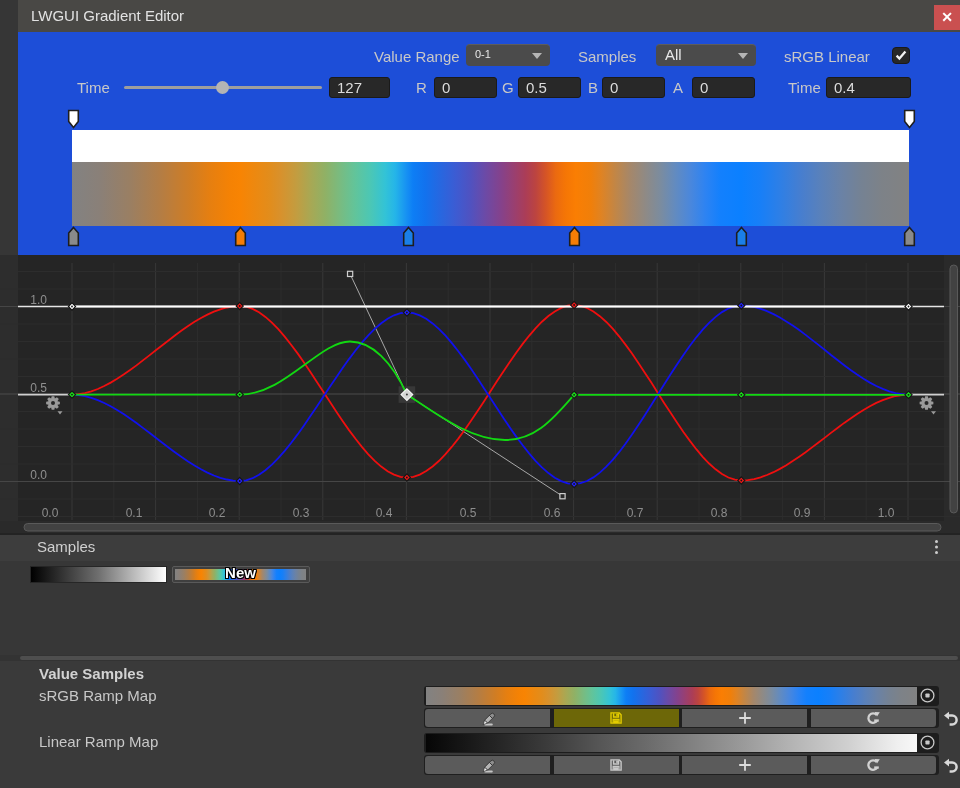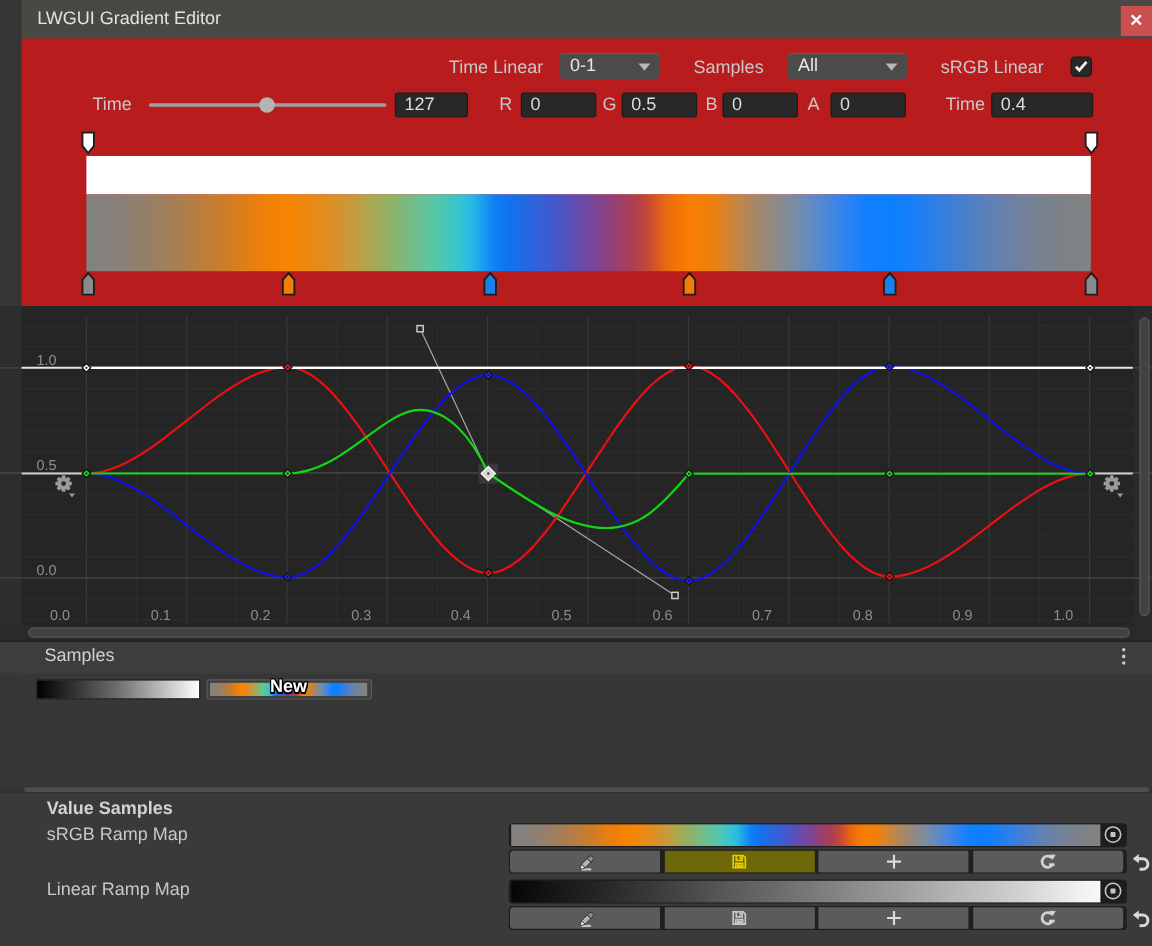--- a/index.html
+++ b/index.html
@@ -1,30 +1,30 @@
 <!DOCTYPE html>
 <html><head><meta charset="utf-8"><style>
 *{margin:0;padding:0;box-sizing:border-box}
 body{width:960px;height:788px;font-family:"Liberation Sans",sans-serif;background:#3c3c3c;overflow:hidden}
 .abs{position:absolute}
 .lbl{position:absolute;color:#c8c8c8;font-size:15px;white-space:nowrap}
 .fld{position:absolute;height:21px;background:#282828;border:1px solid #1a1a1a;border-radius:3px;color:#dcdcdc;font-size:15px;line-height:19px;padding-left:7px}
 </style></head>
 <body>
-<div class="abs" style="left:0;top:0;width:960px;height:788px;background:#b91c1c">
+<div class="abs" style="left:0;top:0;width:960px;height:788px;background:#1d4ed8">
 
 <div class="abs" style="left:0;top:0;width:960px;height:32px;background:#494845"></div>
 <div class="abs" style="left:31px;top:0;height:32px;line-height:32px;color:#e2e2e2;font-size:15px">LWGUI Gradient Editor</div>
 <div class="abs" style="left:934px;top:4.5px;width:26px;height:25.5px;background:#ca5050;color:#fff;font-size:14px;font-weight:bold;text-align:center;line-height:25px">✕</div>
 
 <div class="abs" style="left:0;top:0;width:18px;height:661px;background:#363636"></div>
 
-<div class="lbl" style="left:374px;top:47.5px">Time Linear</div>
+<div class="lbl" style="left:374px;top:47.5px">Value Range</div>
 <div class="abs" style="left:466px;top:44px;width:84px;height:22px;background:#4b4b4b;border-radius:4px;border-top:1px solid #5d5d5d"></div>
-<div class="abs" style="left:475px;top:44px;height:22px;line-height:21px;color:#e8e8e8;font-size:15px">0-1</div>
+<div class="abs" style="left:475px;top:44px;height:22px;line-height:21px;color:#e8e8e8;font-size:11px">0-1</div>
 <div class="abs" style="left:532px;top:53px;width:0;height:0;border-left:5.5px solid transparent;border-right:5.5px solid transparent;border-top:6px solid #b5b5b5"></div>
 <div class="lbl" style="left:578px;top:47.5px">Samples</div>
 <div class="abs" style="left:656px;top:44px;width:100px;height:22px;background:#4b4b4b;border-radius:4px;border-top:1px solid #5d5d5d"></div>
 <div class="abs" style="left:665px;top:44px;height:22px;line-height:21px;color:#e8e8e8;font-size:15px">All</div>
 <div class="abs" style="left:738px;top:53px;width:0;height:0;border-left:5.5px solid transparent;border-right:5.5px solid transparent;border-top:6px solid #b5b5b5"></div>
 <div class="lbl" style="left:784px;top:47.5px">sRGB Linear</div>
 <div class="abs" style="left:892px;top:46.5px;width:17.5px;height:17.5px;background:#282828;border:1px solid #1a1a1a;border-radius:4px"></div>
 <svg width="16" height="16" viewBox="0 0 16 16" class="abs" style="left:893px;top:47px">
       <path d="M3.6,8.6 L6.4,11.5 L12.4,4.6" fill="none" stroke="#f2f2f2" stroke-width="2.3"></path>
     </svg>

